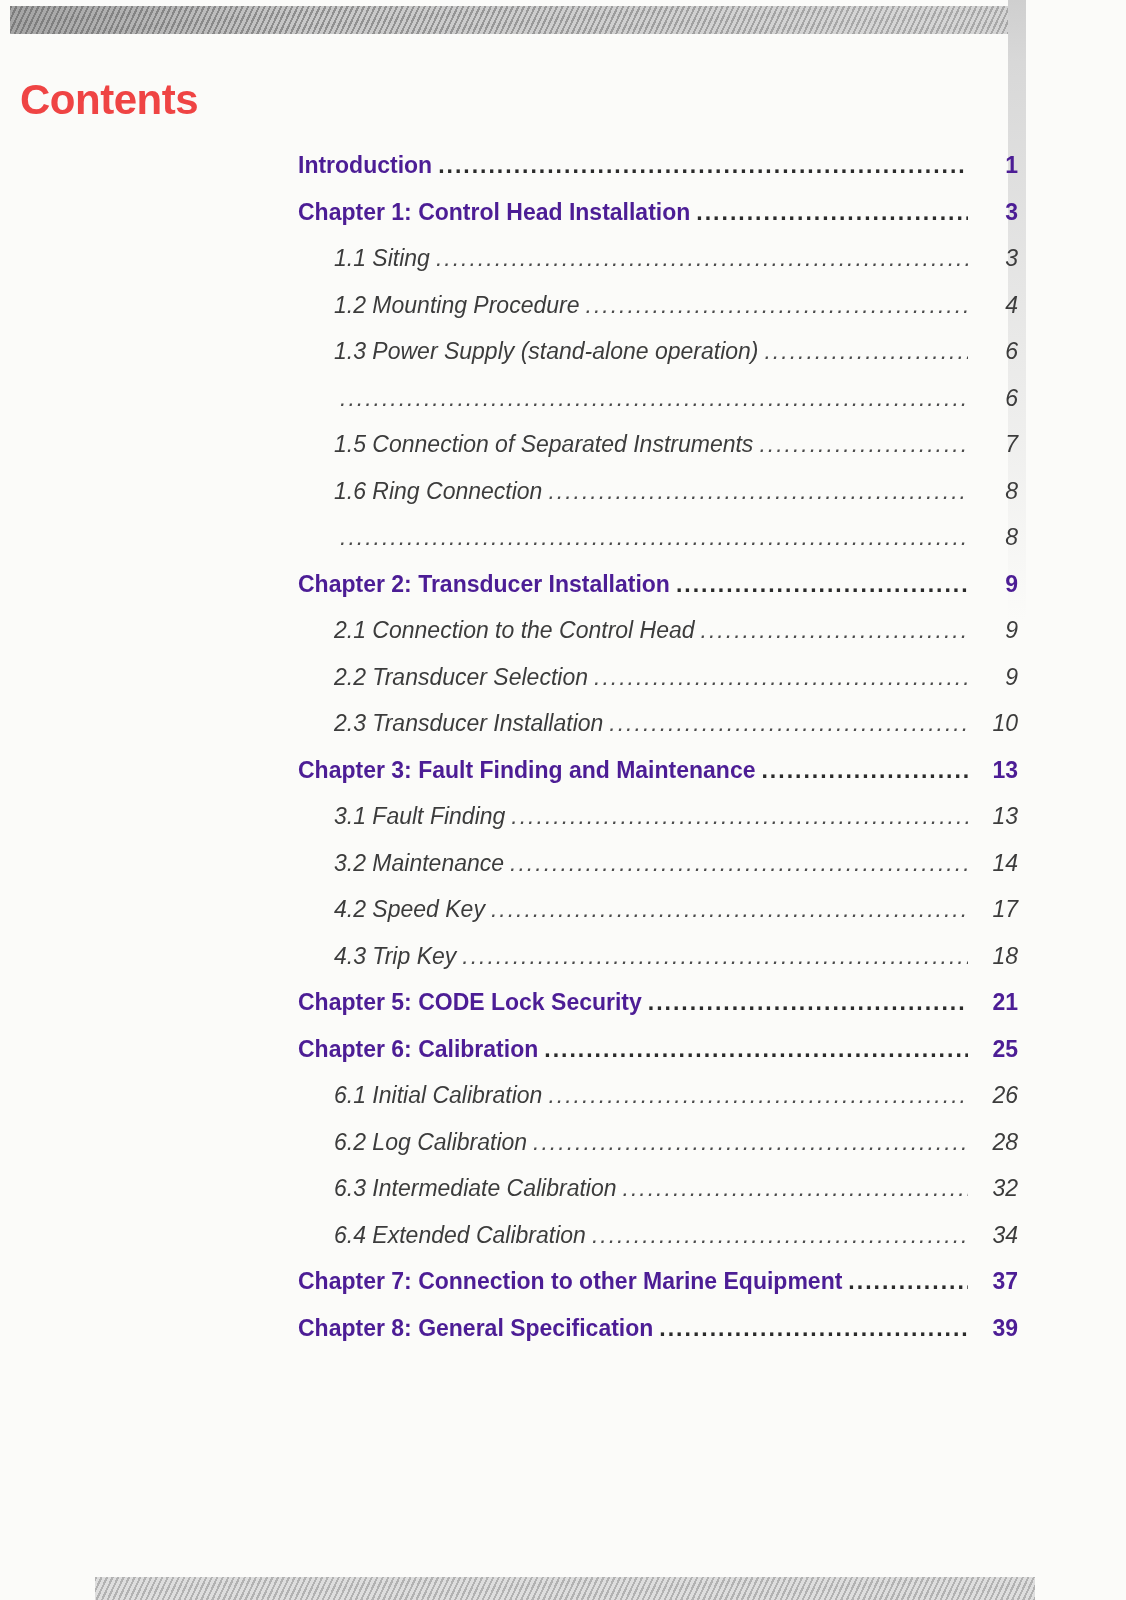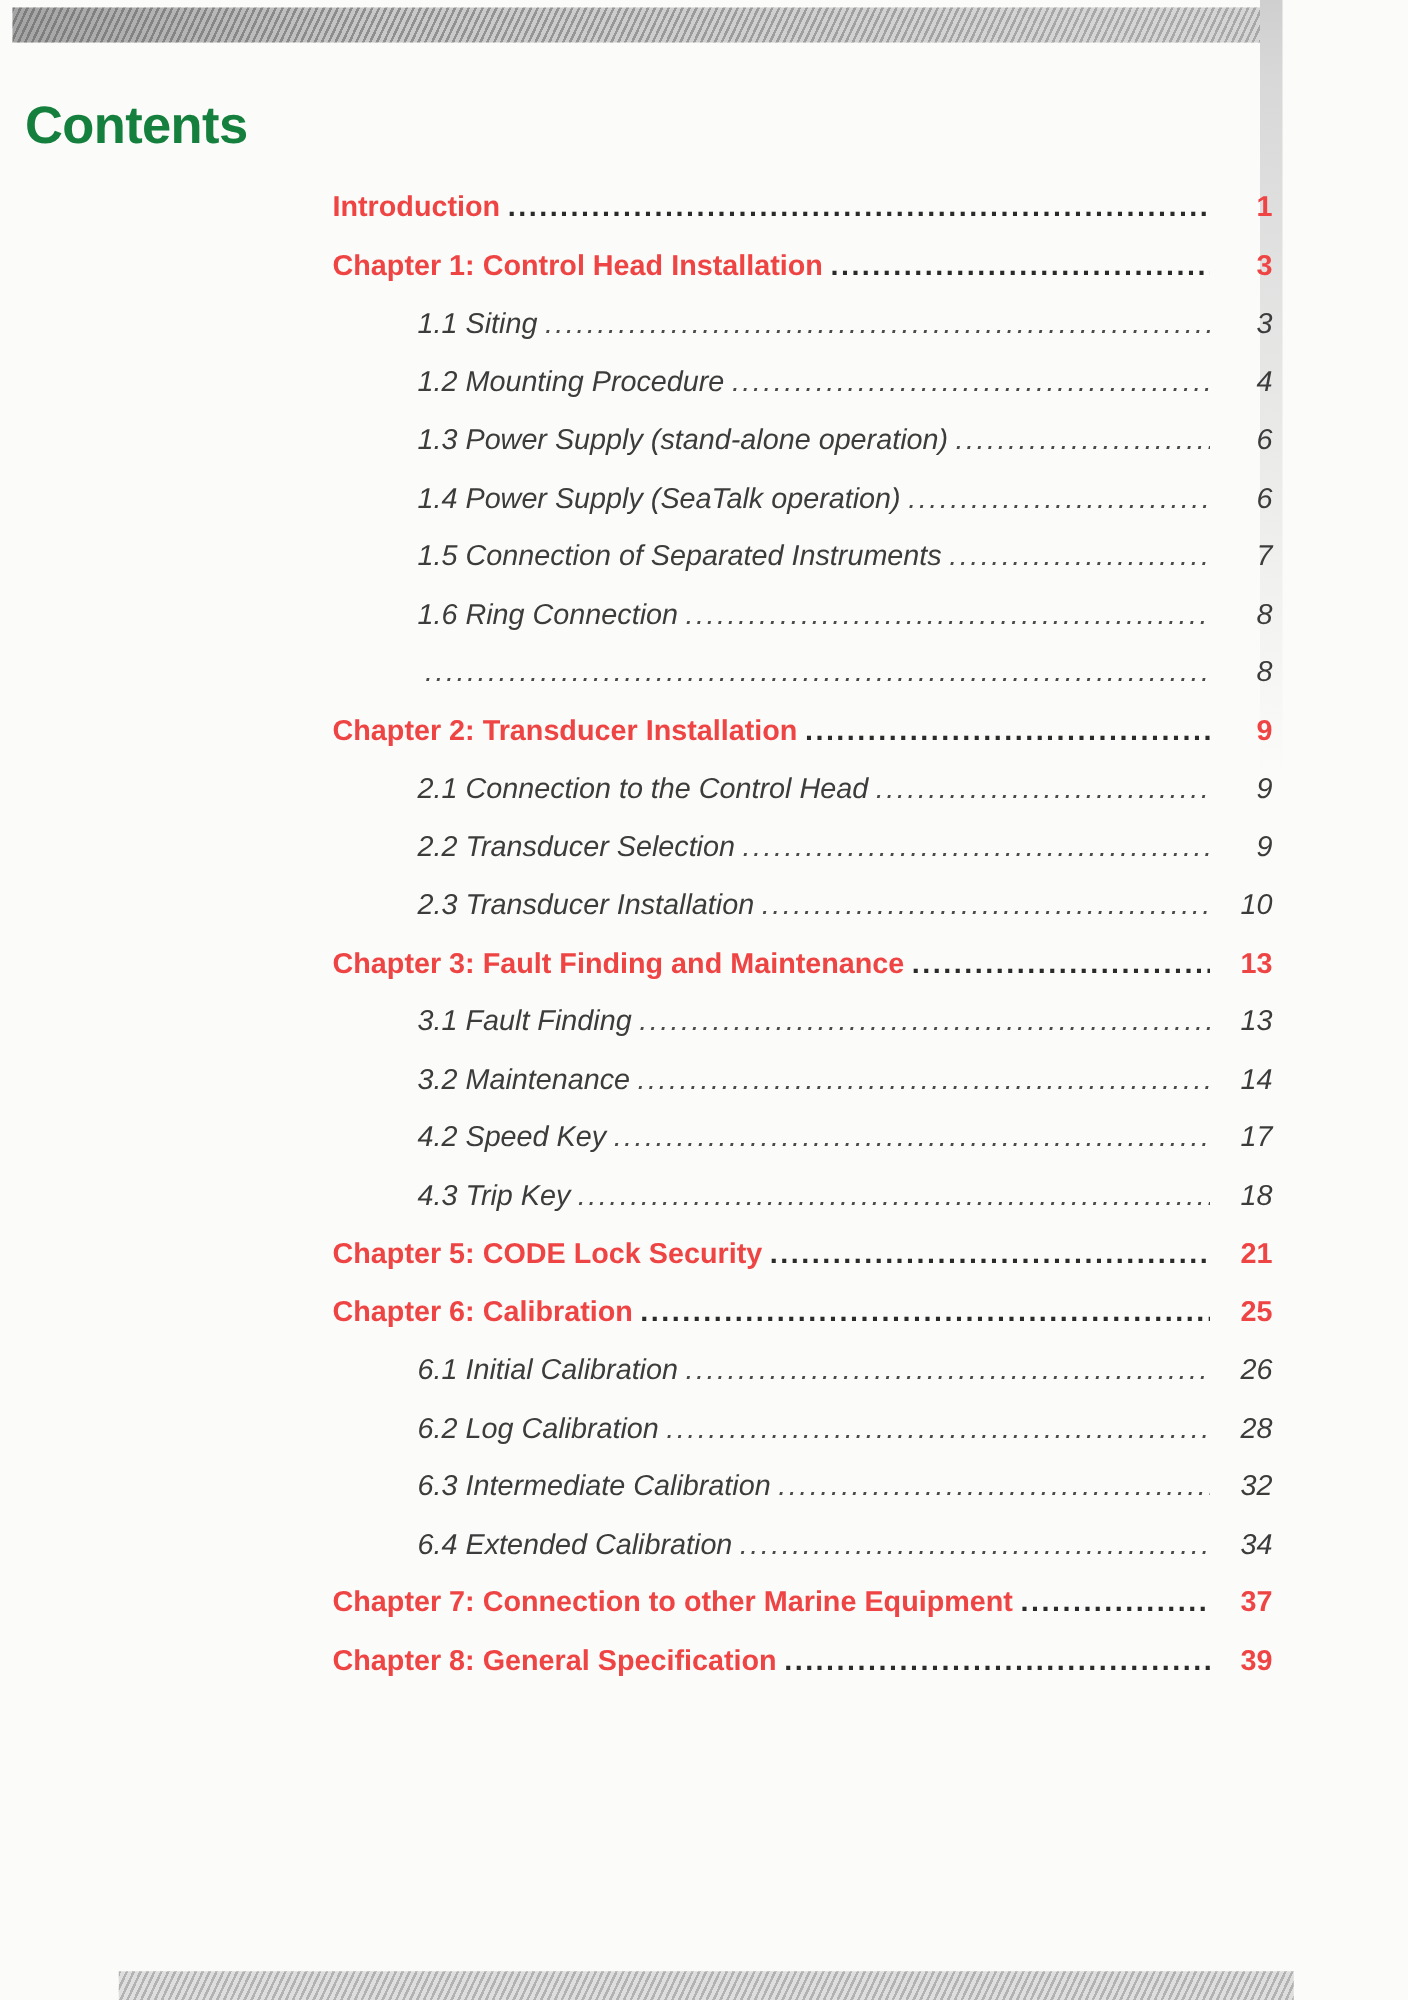--- a/index.html
+++ b/index.html
@@ -34,40 +34,41 @@
     background: linear-gradient(to bottom, #cfcfcf 0%, #d8d8d8 10%, rgba(216,216,216,0.35) 70%, rgba(216,216,216,0) 100%);
   }
 
   .page-title {
     position: absolute;
     left: 20px;
     top: 76px;
     font-size: 42px;
     font-weight: 700;
     letter-spacing: -0.5px;
-    color: #15803d;
+    color: #ef4444;
   }
 
   .toc {
     position: absolute;
     left: 266px;
     top: 152px;
     width: 752px;
   }
 
   .toc-row {
     display: flex;
     align-items: baseline;
     height: 46.5px;
   }
 
   .toc-row.chapter {
     font-size: 23px;
     font-weight: 700;
-    color: #ef4444;
+    color: #4c1d95;
+    margin-left: 32px;
   }
 
   .toc-row.section {
     font-size: 23px;
     font-weight: 400;
     color: #3c3c3c;
     padding-left: 68px;
     font-style: italic;
   }
 
@@ -130,21 +131,20 @@
     <span class="toc-page">4</span>
   </div>
 
   <div class="toc-row section">
     <span class="toc-label">1.3 Power Supply (stand-alone operation)</span>
     <span class="toc-leader"></span>
     <span class="toc-page">6</span>
   </div>
 
   <div class="toc-row section">
-    <span class="toc-label">1.4 Power Supply (SeaTalk operation)</span>
     <span class="toc-leader"></span>
     <span class="toc-page">6</span>
   </div>
 
   <div class="toc-row section">
     <span class="toc-label">1.5 Connection of Separated Instruments</span>
     <span class="toc-leader"></span>
     <span class="toc-page">7</span>
   </div>
 

